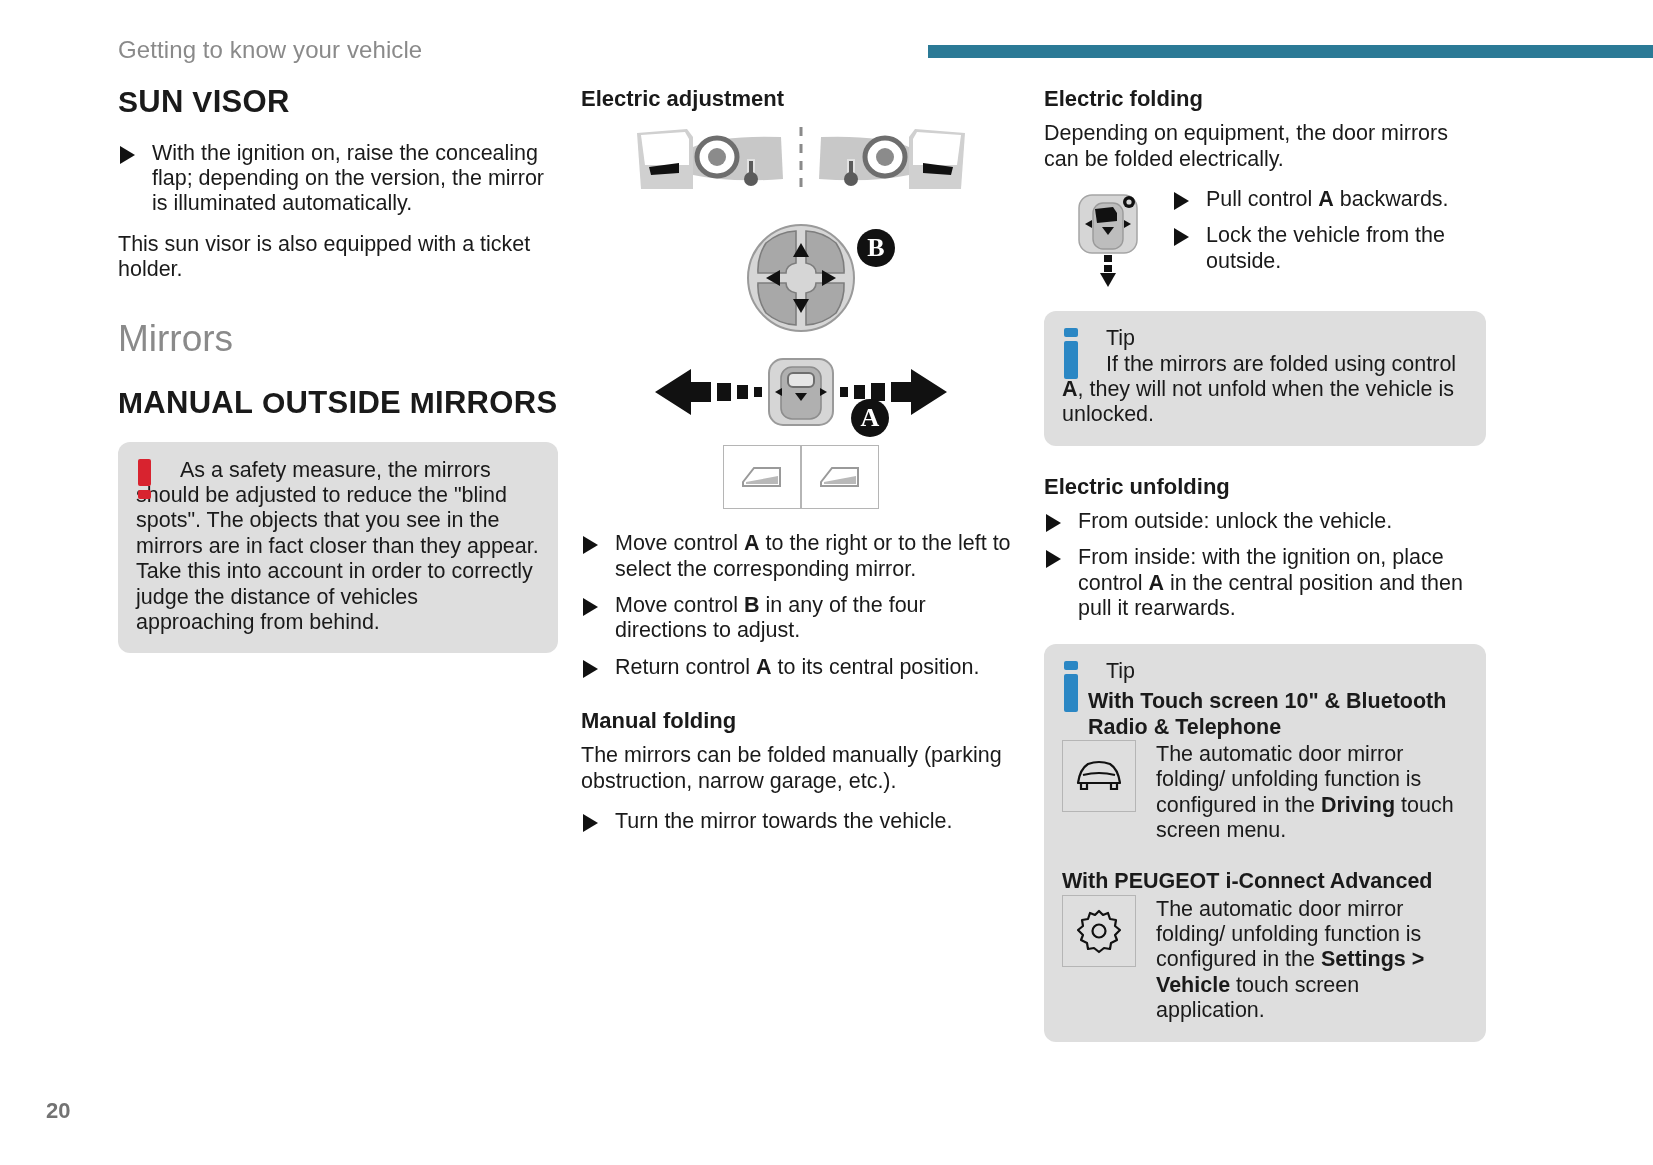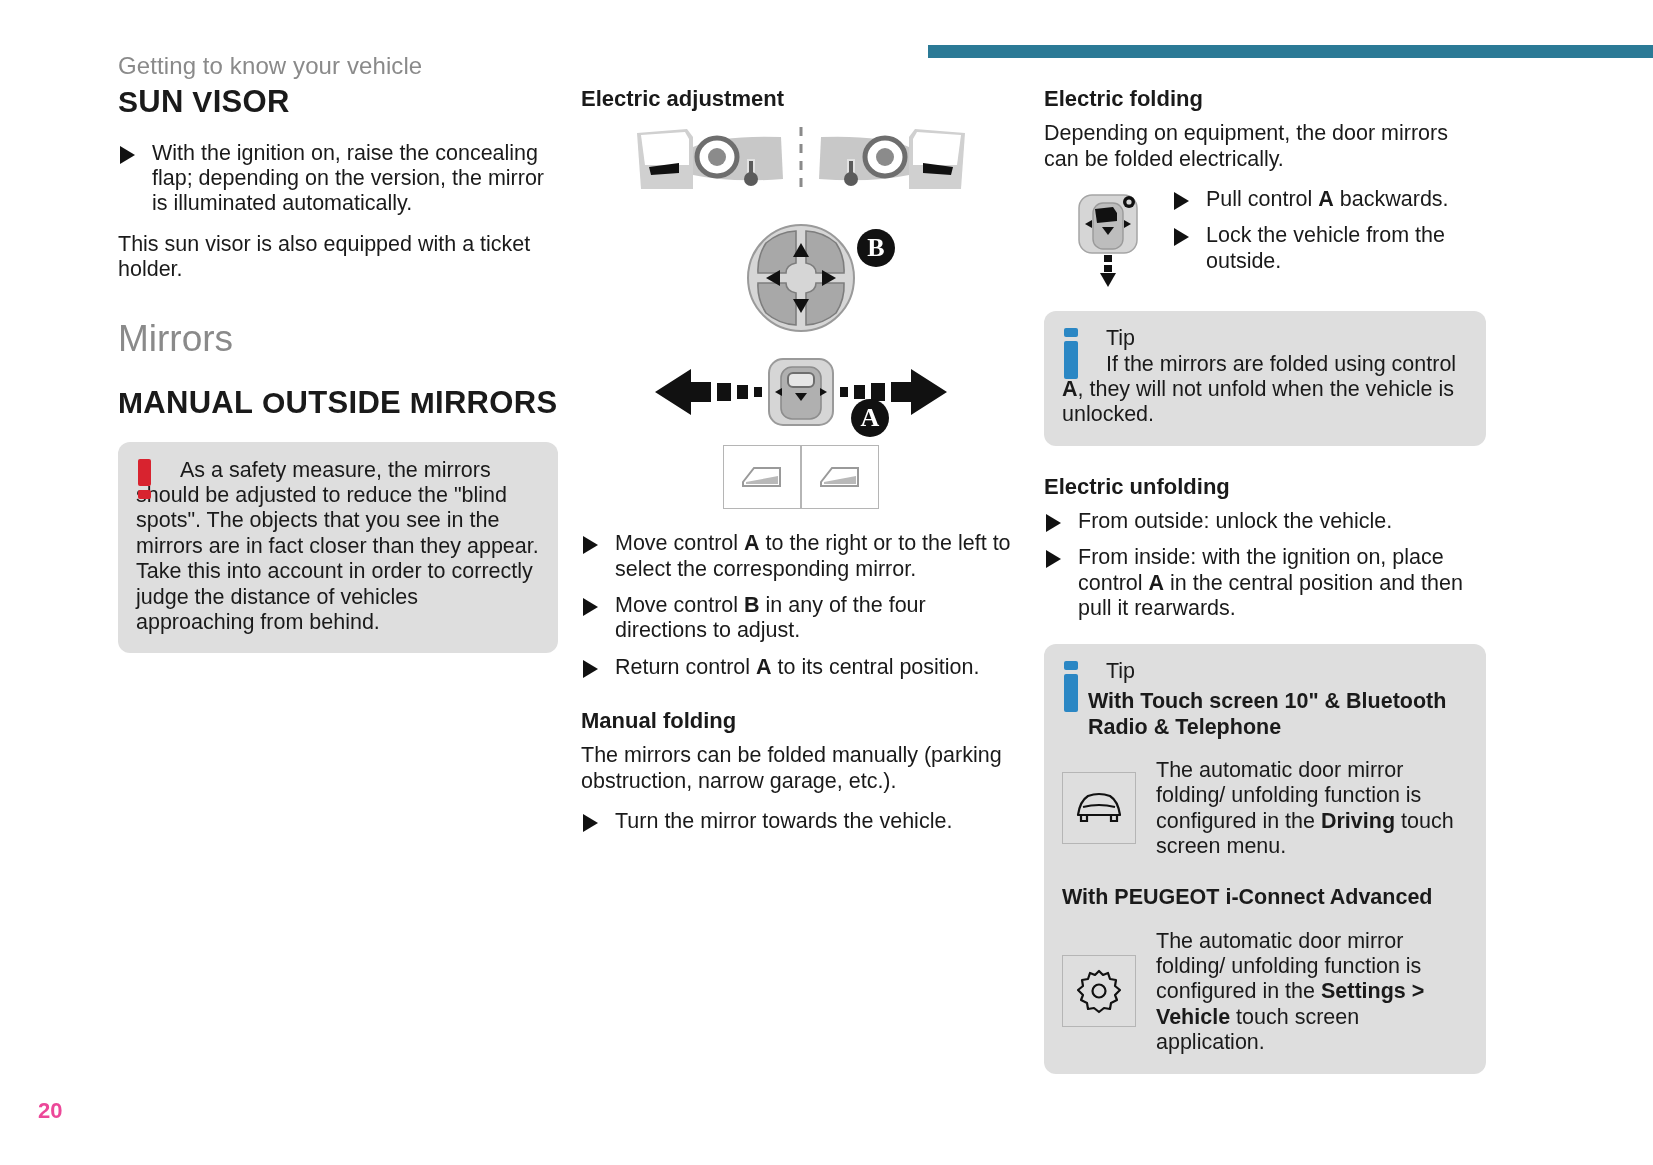--- a/index.html
+++ b/index.html
@@ -13,21 +13,21 @@
     position: relative;
     font-family: "Liberation Sans", sans-serif;
     color: #1a1a1a;
     overflow: hidden;
   }
 
   
   .running-head {
     position: absolute;
     left: 118px;
-    top: 52px;
+    top: 36px;
     font-size: 24px;
     color: #8a8a8a;
     letter-spacing: .1px;
     white-space: nowrap;
   }
   .header-bar {
     position: absolute;
     left: 928px;
     top: 45px;
     width: 725px;
@@ -154,22 +154,21 @@
   .icon-info .bar {
     width: 14px; height: 38px;
     background: #2b87c4;
     margin-top: 4px;
     border-radius: 2px;
   }
 
   
   .icon-row {
     display: flex;
-    align-items: center;
-    margin-top: 16px;
+    align-items: flex-start;
   }
   .icon-box {
     flex: 0 0 auto;
     width: 72px; height: 70px;
     border: 1px solid #b5b5b5;
     background: transparent;
     display: flex;
     align-items: center;
     justify-content: center;
     margin-right: 20px;
@@ -211,25 +210,25 @@
     font-weight: bold;
     display: flex;
     align-items: center;
     justify-content: center;
     font-family: "Liberation Serif", serif;
   }
 
   
   .page-number {
     position: absolute;
-    left: 38px;
+    left: 46px;
     top: 1098px;
     font-size: 22px;
     font-weight: bold;
-    color: #ec4899;
+    color: #737373;
     text-align: right;
   }
 </style>
 </head>
 <body>
 
 <div class="running-head">Getting to know your vehicle</div>
 <div class="header-bar"></div>
 
 <div class="col col-left">

